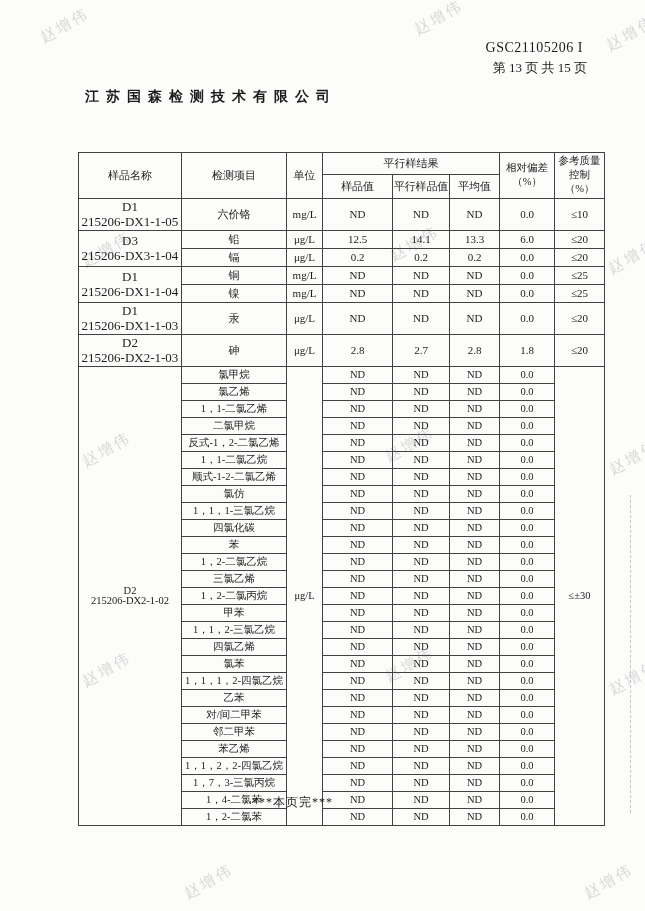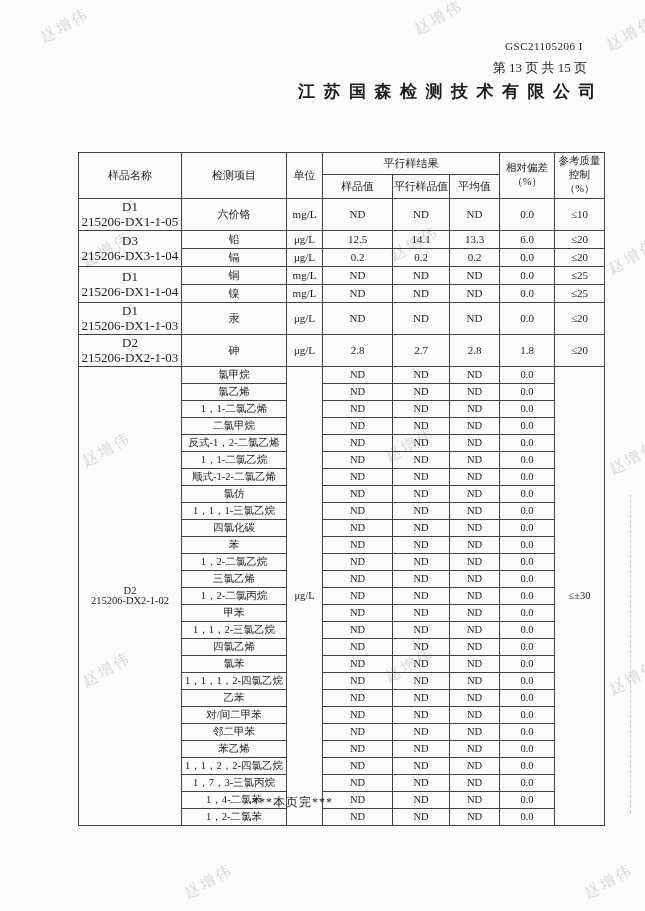--- a/index.html
+++ b/index.html
@@ -33,30 +33,30 @@
   .wm:nth-of-type(8){left:383px;top:435px;}
   .wm:nth-of-type(9){left:607px;top:448px;}
   .wm:nth-of-type(10){left:80px;top:660px;}
   .wm:nth-of-type(11){left:383px;top:655px;}
   .wm:nth-of-type(12){left:607px;top:668px;}
   .wm:nth-of-type(13){left:182px;top:872px;}
   .wm:nth-of-type(14){left:582px;top:872px;}
 
   .doc-code{
     position:absolute;top:40px;right:62px;
-    font-size:11px;letter-spacing:.5px;text-align:center;
+    font-size:14px;letter-spacing:.5px;text-align:center;
   }
   .page-info{
     position:absolute;top:59px;right:58px;
     font-size:13px;text-align:right;
   }
   .company{
-    position:absolute;top:80px;left:78px;width:526px;
-    text-align:right;
-    font-size:17px;font-weight:bold;
+    position:absolute;top:88px;left:78px;width:526px;
+    text-align:left;
+    font-size:14px;font-weight:bold;
     letter-spacing:.5em;
     white-space:nowrap;
     text-indent:.5em; 
   }
   .caption{
     position:absolute;top:132px;left:78px;
     font-size:12.5px;font-weight:bold;
     letter-spacing:.5px;
   }
   .tbl-wrap{position:absolute;top:152px;left:78px;}

